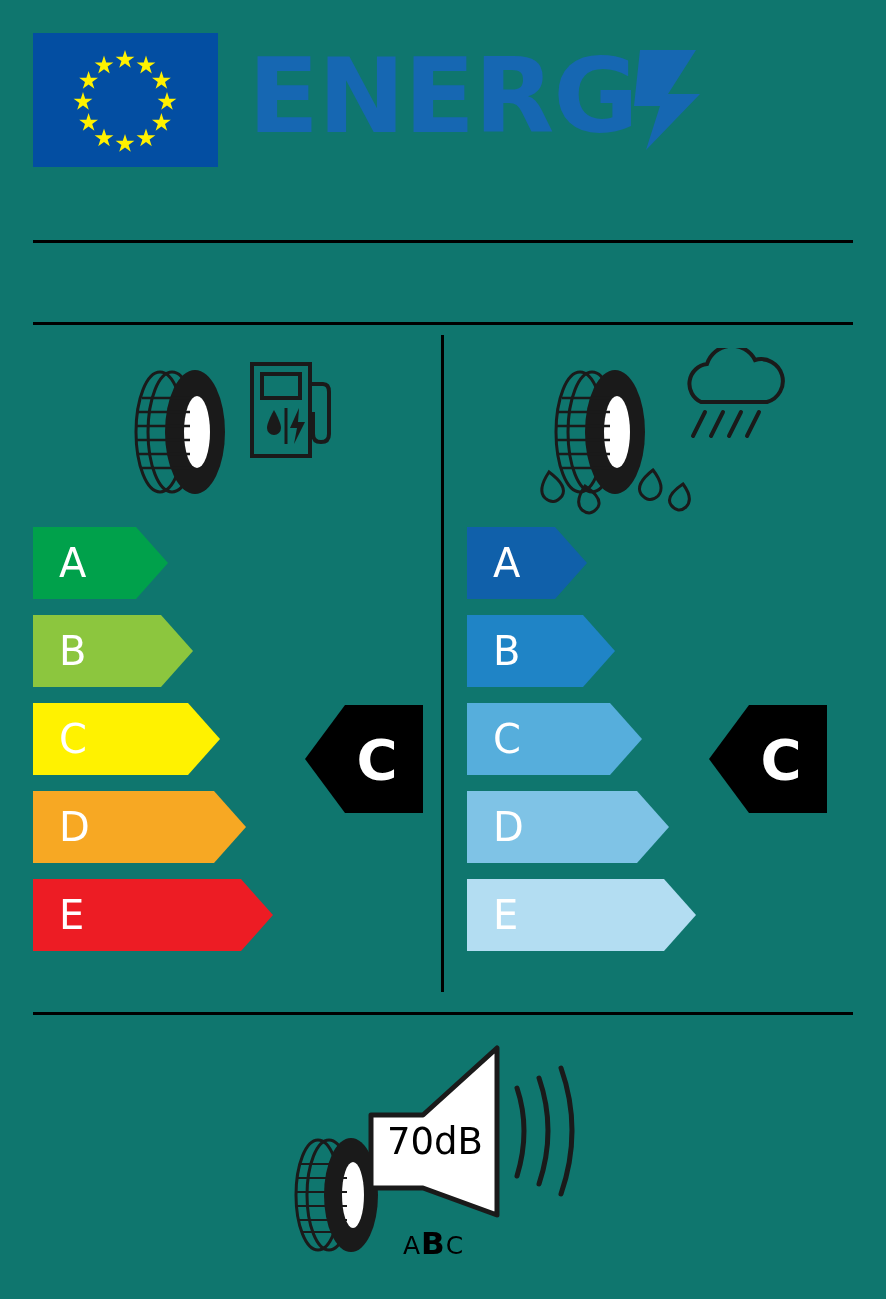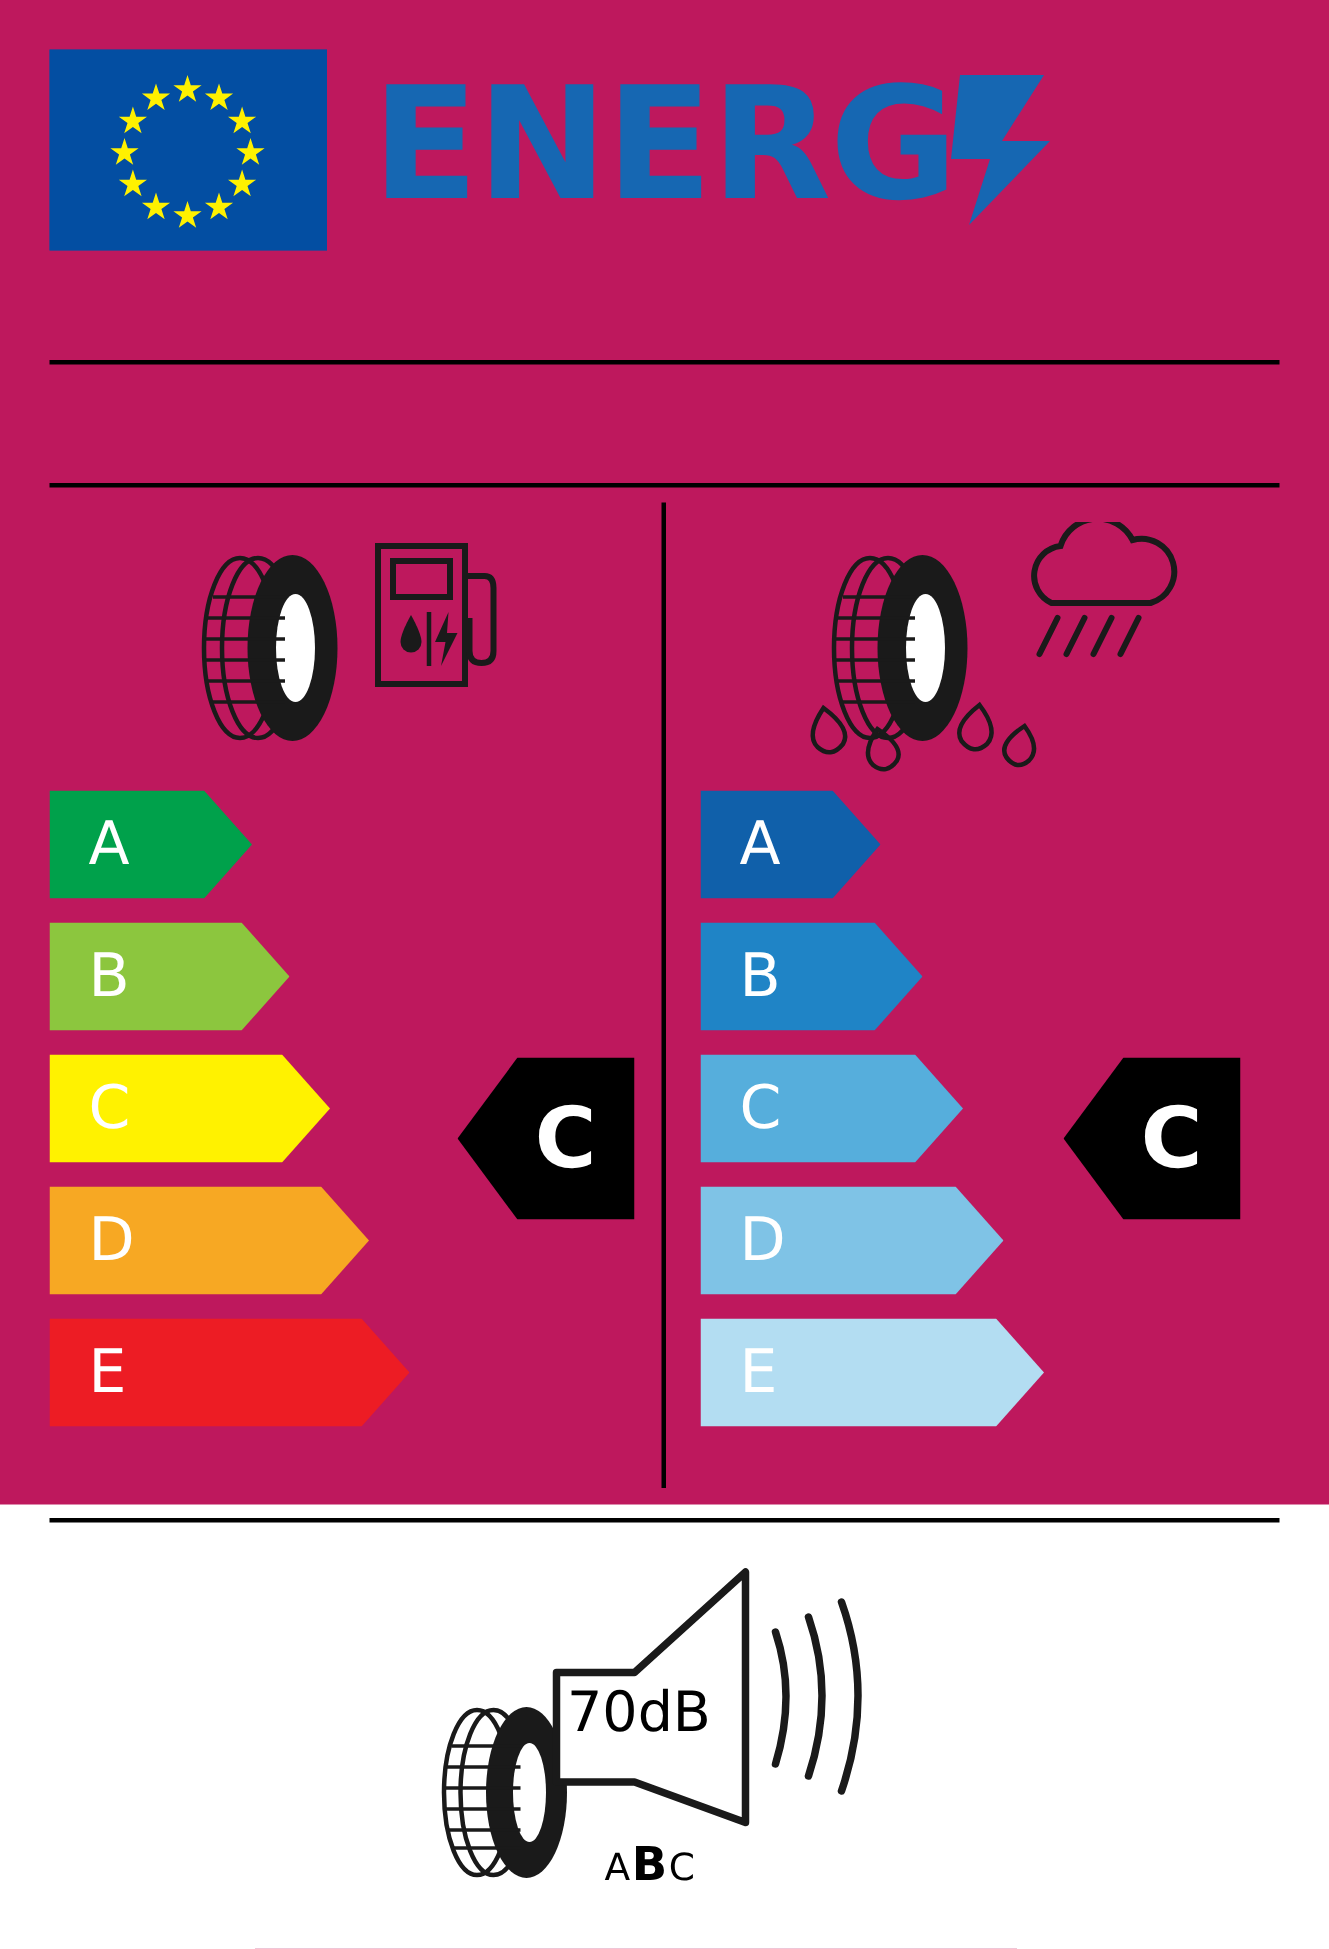--- a/index.html
+++ b/index.html
@@ -11,22 +11,22 @@
     width: 886px;
     height: 1299px;
     position: relative;
     font-family: "DejaVu Sans", sans-serif;
     overflow: hidden;
   }
   .label-root {
     position: absolute;
     left: 0; top: 0;
     width: 886px;
-    height: 1003px;
-    background: #be185d;
+    height: 1299px;
+    background: #0f766e;
   }
 
   
   .eu-flag {
     position: absolute;
     left: 33px;
     top: 33px;
     width: 185px;
     height: 134px;
     background: #034EA2;
@@ -117,24 +117,23 @@
   
   .noise-wrap {
     position: absolute;
     left: 283px;
     top: 1040px;
     width: 320px;
     height: 230px;
   }
   .noise-db {
     position: absolute;
-    left: 88px;
+    left: 104px;
     top: 80px;
     width: 110px;
-    text-align: center;
     font-size: 37px;
     color: #000;
     font-weight: normal;
   }
   .noise-classes {
     position: absolute;
     left: 120px;
     top: 185px;
     font-size: 25px;
     color: #000;

